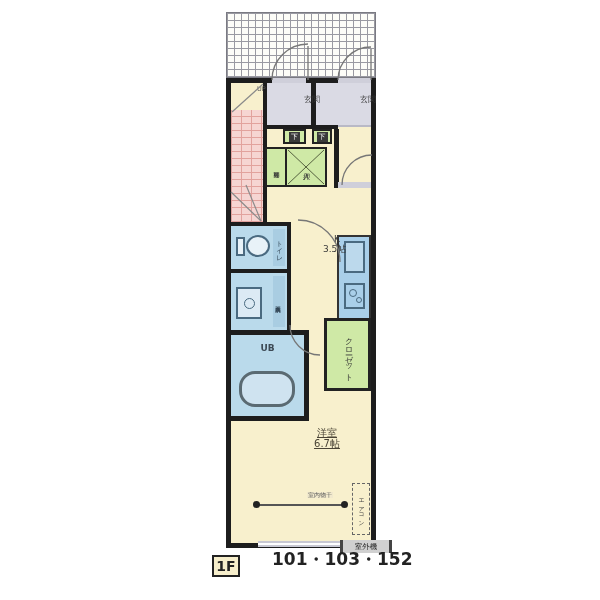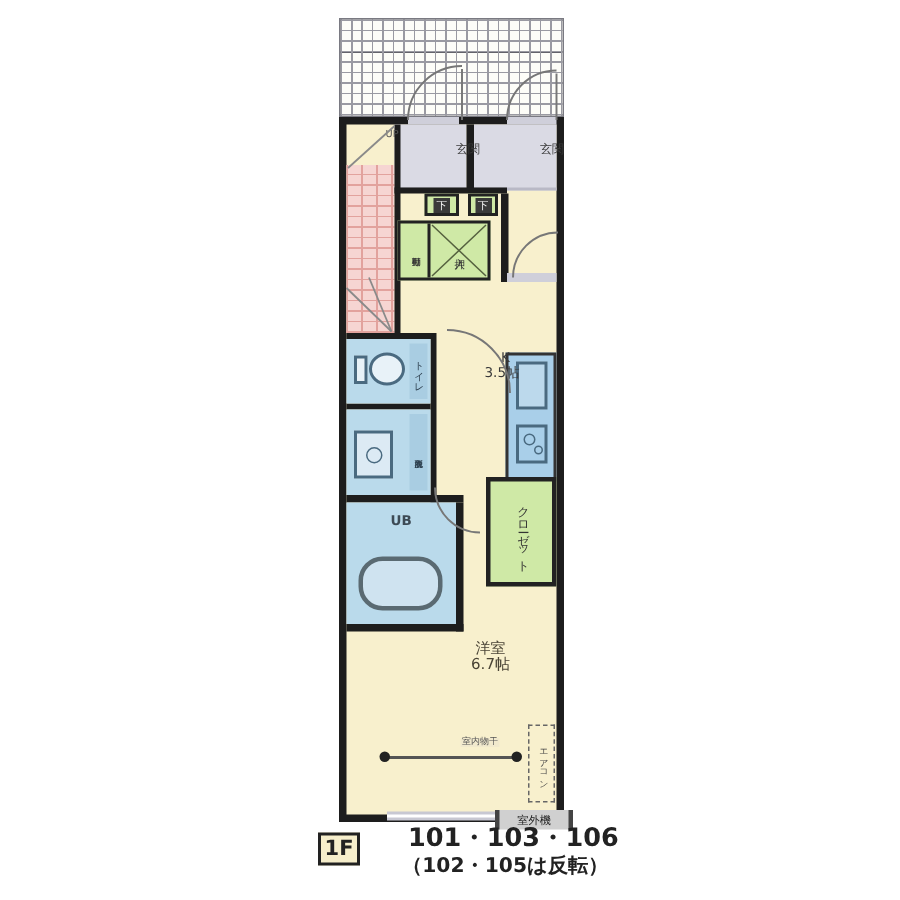--- a/index.html
+++ b/index.html
@@ -103,37 +103,37 @@
   <div class="abs greenbox center vtext" style="left:324px;top:318px;width:47px;height:73px;border-width:3px;font-size:8px;color:#333;">
     <span>クロー</span>
     <span>ゼット</span>
   </div>
 
   <div class="lbl center" style="left:268px;top:96px;width:40px;font-size:8px;">玄関</div>
   <div class="lbl center" style="left:322px;top:96px;width:44px;font-size:8px;">玄関</div>
   <div class="lbl" style="left:233px;top:86px;font-size:6.5px;color:#555;">UP</div>
   <div class="lbl" style="left:310px;top:235px;font-size:9px;">K</div>
   <div class="lbl" style="left:299px;top:245px;font-size:9px;text-align:right;">3.5帖</div>
-  <div class="lbl center" style="left:273px;top:428px;width:60px;font-size:10px;color:#4a4436;display:block;">
+  <div class="lbl center" style="left:273px;top:428px;width:60px;font-size:10px;color:#4a4436;display:block;text-decoration:underline;">
     <div>洋室</div>
     <div>6.7帖</div>
   </div>
 
   <div class="abs" style="left:258px;top:504px;width:86px;height:2px;background:#555;"></div>
   <div class="abs" style="left:253px;top:501px;width:7px;height:7px;background:#222;border-radius:50%;"></div>
   <div class="abs" style="left:341px;top:501px;width:7px;height:7px;background:#222;border-radius:50%;"></div>
   <div class="lbl" style="left:283px;top:492px;font-size:6px;color:#555;background:#f1e9cd;padding:0 1px;">室内物干</div>
 
   <div class="abs center vtext" style="left:352px;top:483px;width:18px;height:52px;border:1.5px dashed #666;font-size:6px;color:#444;background:rgba(248,240,205,0.5);">エアコン</div>
 
   <div class="abs" style="left:258px;top:541px;width:82px;height:6px;background:#c8c8d2;">
     <div class="abs" style="left:0;top:2px;width:82px;height:1.5px;background:#fff;"></div>
   </div>
 
-  <div class="abs center" style="left:330px;top:540px;width:52px;height:13px;background:#d0d0d0;border-left:3px solid #444;border-right:3px solid #444;font-size:7.5px;color:#222;">室外機</div>
+  <div class="abs center" style="left:340px;top:540px;width:52px;height:13px;background:#d0d0d0;border-left:3px solid #444;border-right:3px solid #444;font-size:7.5px;color:#222;">室外機</div>
 
   <svg class="overlay" width="600" height="600" viewBox="0 0 600 600">
     <g fill="none" stroke="#777" stroke-width="1.3">
       <path d="M272 80 A36 36 0 0 1 308 44"></path>
       <line x1="308" y1="80" x2="308" y2="46"></line>
       <path d="M338 80 A33 33 0 0 1 371 47"></path>
       <line x1="371" y1="80" x2="371" y2="49"></line>
       <path d="M372 155 A30 30 0 0 0 342 185"></path>
       <path d="M298 220 A42 42 0 0 1 340 262"></path>
       <path d="M320 355 A30 30 0 0 1 290 325"></path>
@@ -143,16 +143,15 @@
       <line x1="261" y1="221" x2="231" y2="192"></line>
       <line x1="261" y1="221" x2="246" y2="185"></line>
     </g>
     <g fill="none" stroke="#55613f" stroke-width="1">
       <line x1="288" y1="150" x2="324" y2="184"></line>
       <line x1="324" y1="150" x2="288" y2="184"></line>
     </g>
   </svg>
 
   <div class="abs center" style="left:212px;top:555px;width:28px;height:22px;border:2.5px solid #222;background:#f6eecb;font-size:14px;font-weight:bold;color:#222;">1F</div>
-  <div class="lbl" style="left:248px;top:551px;font-size:17px;font-weight:bold;color:#222;">101・103・106</div>
-  <div class="lbl" style="left:244px;top:570px;font-size:13.5px;font-weight:bold;color:#222;">（102・105は反転）</div>
+  <div class="lbl" style="left:248px;top:551px;font-size:17px;font-weight:bold;color:#222;">101・103・152</div>
 
 </div>
 
 </body></html>

